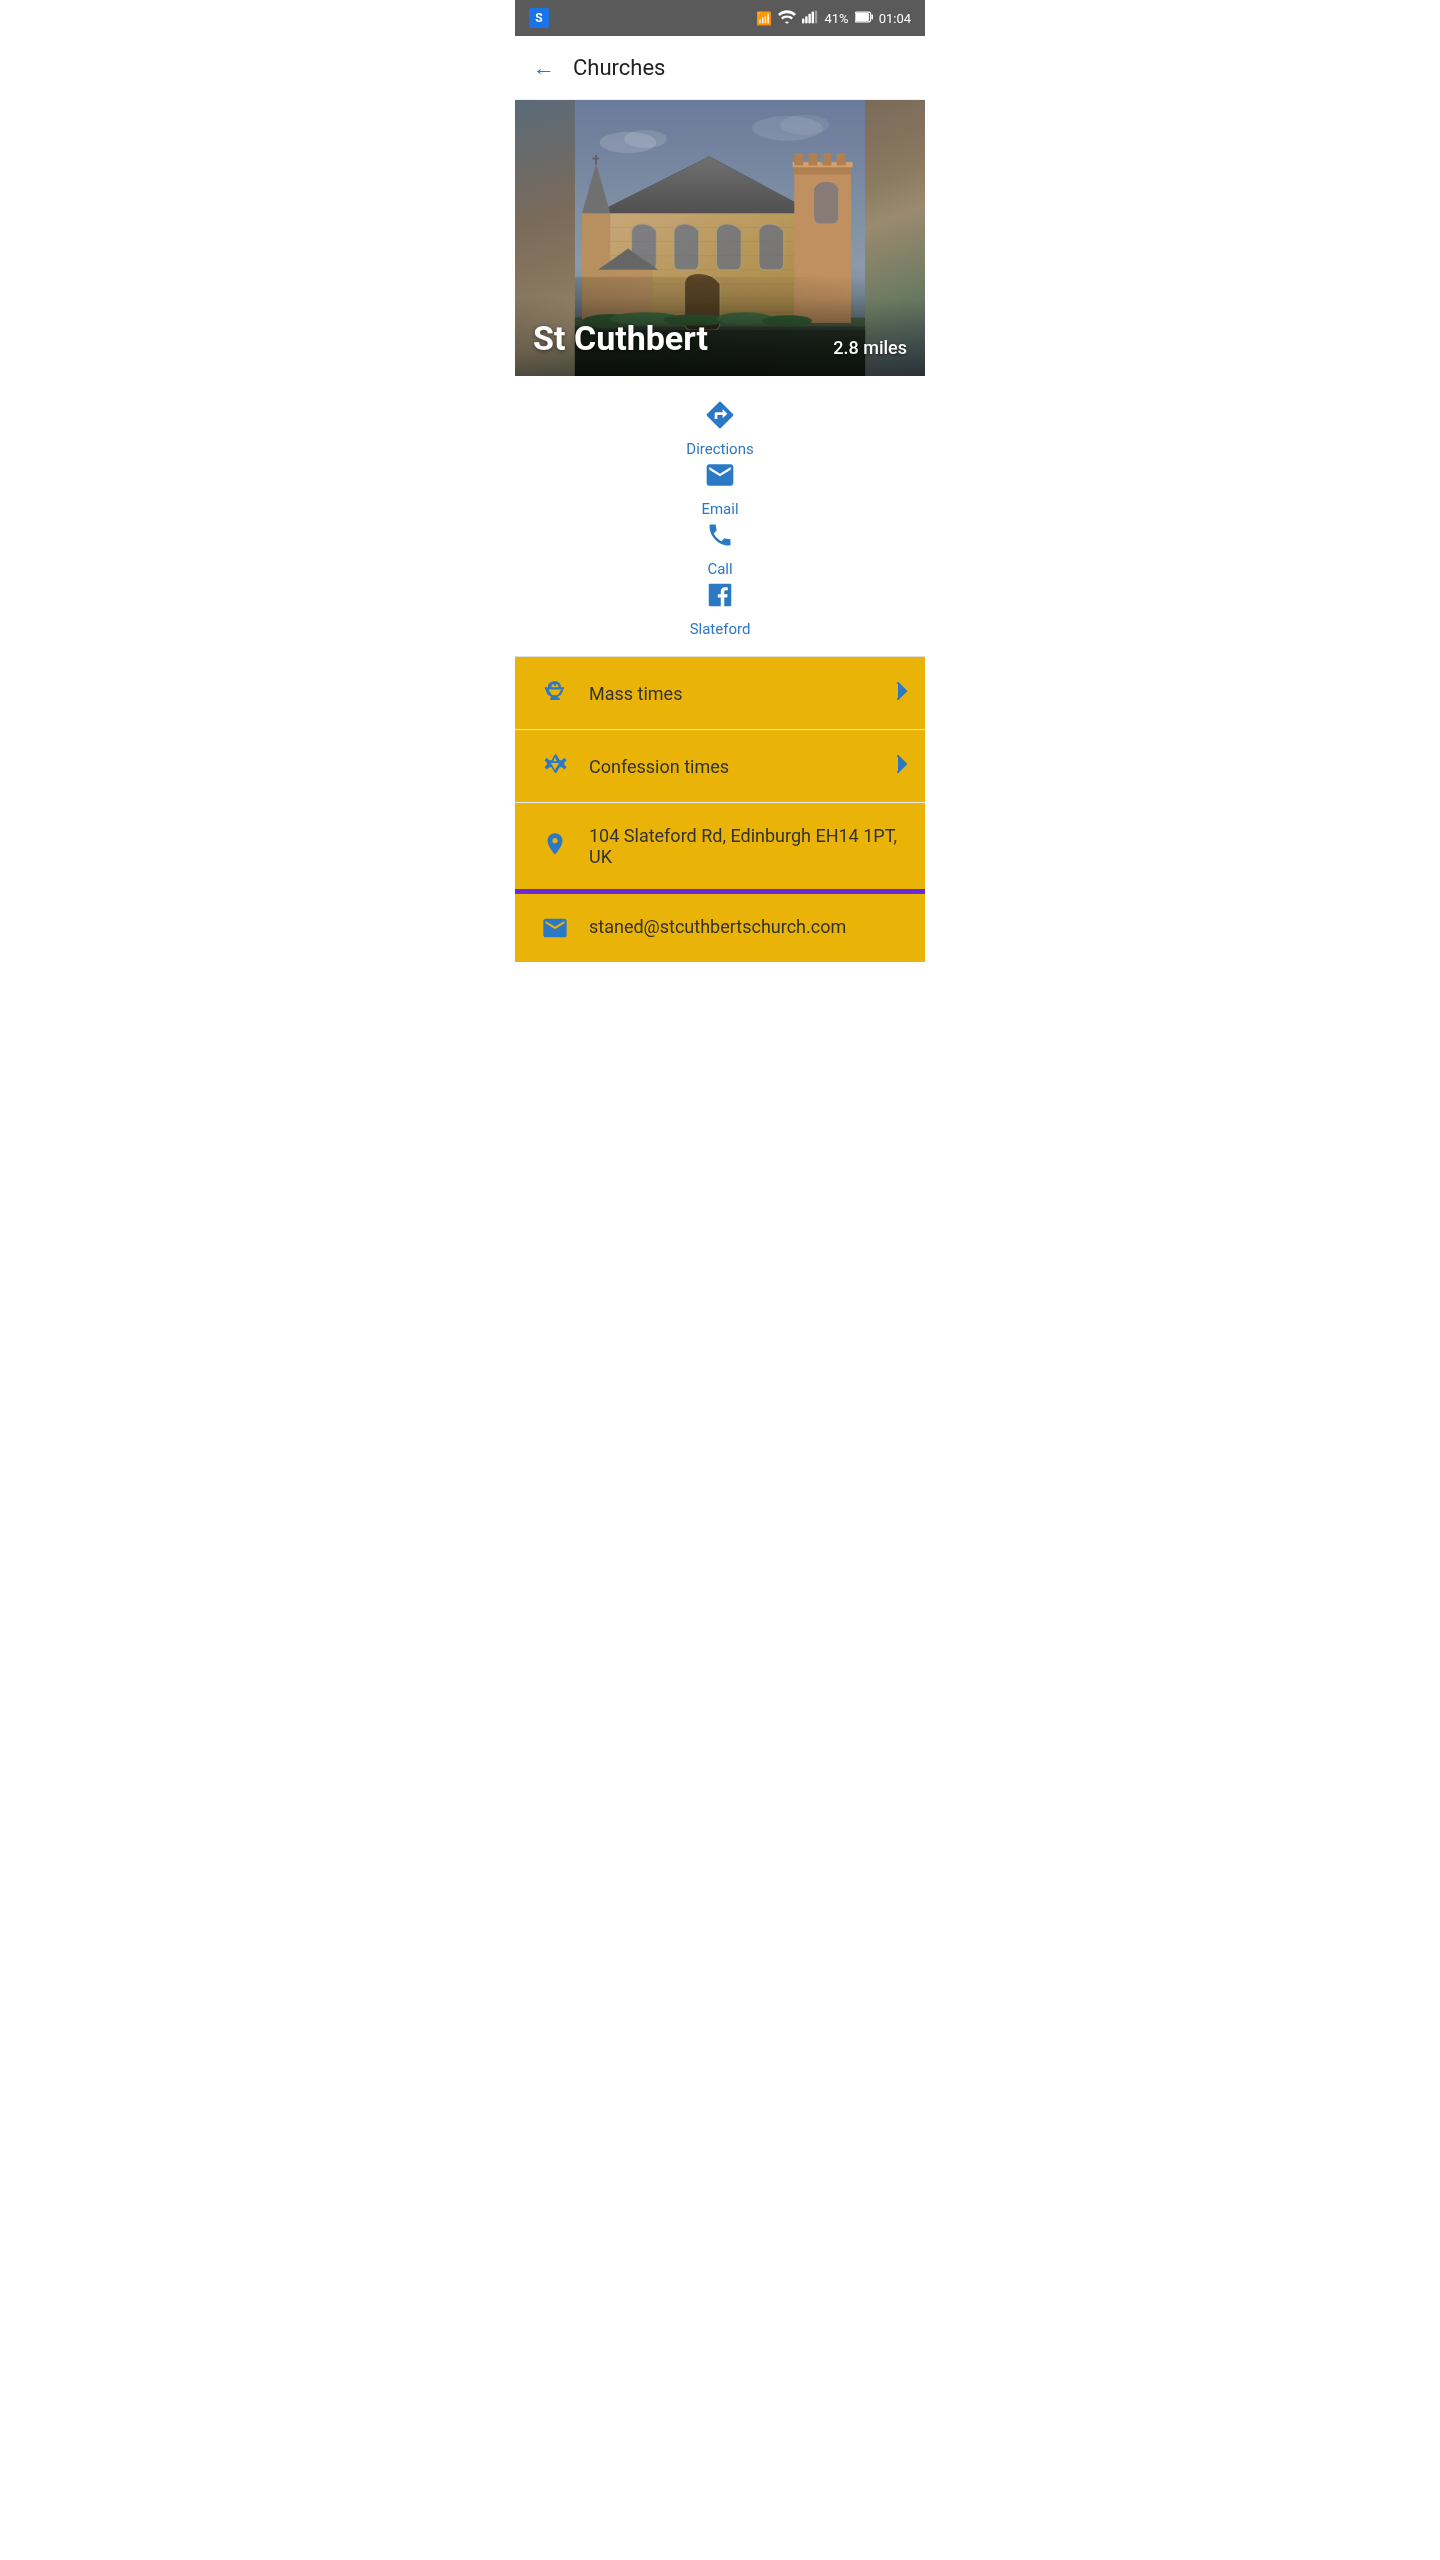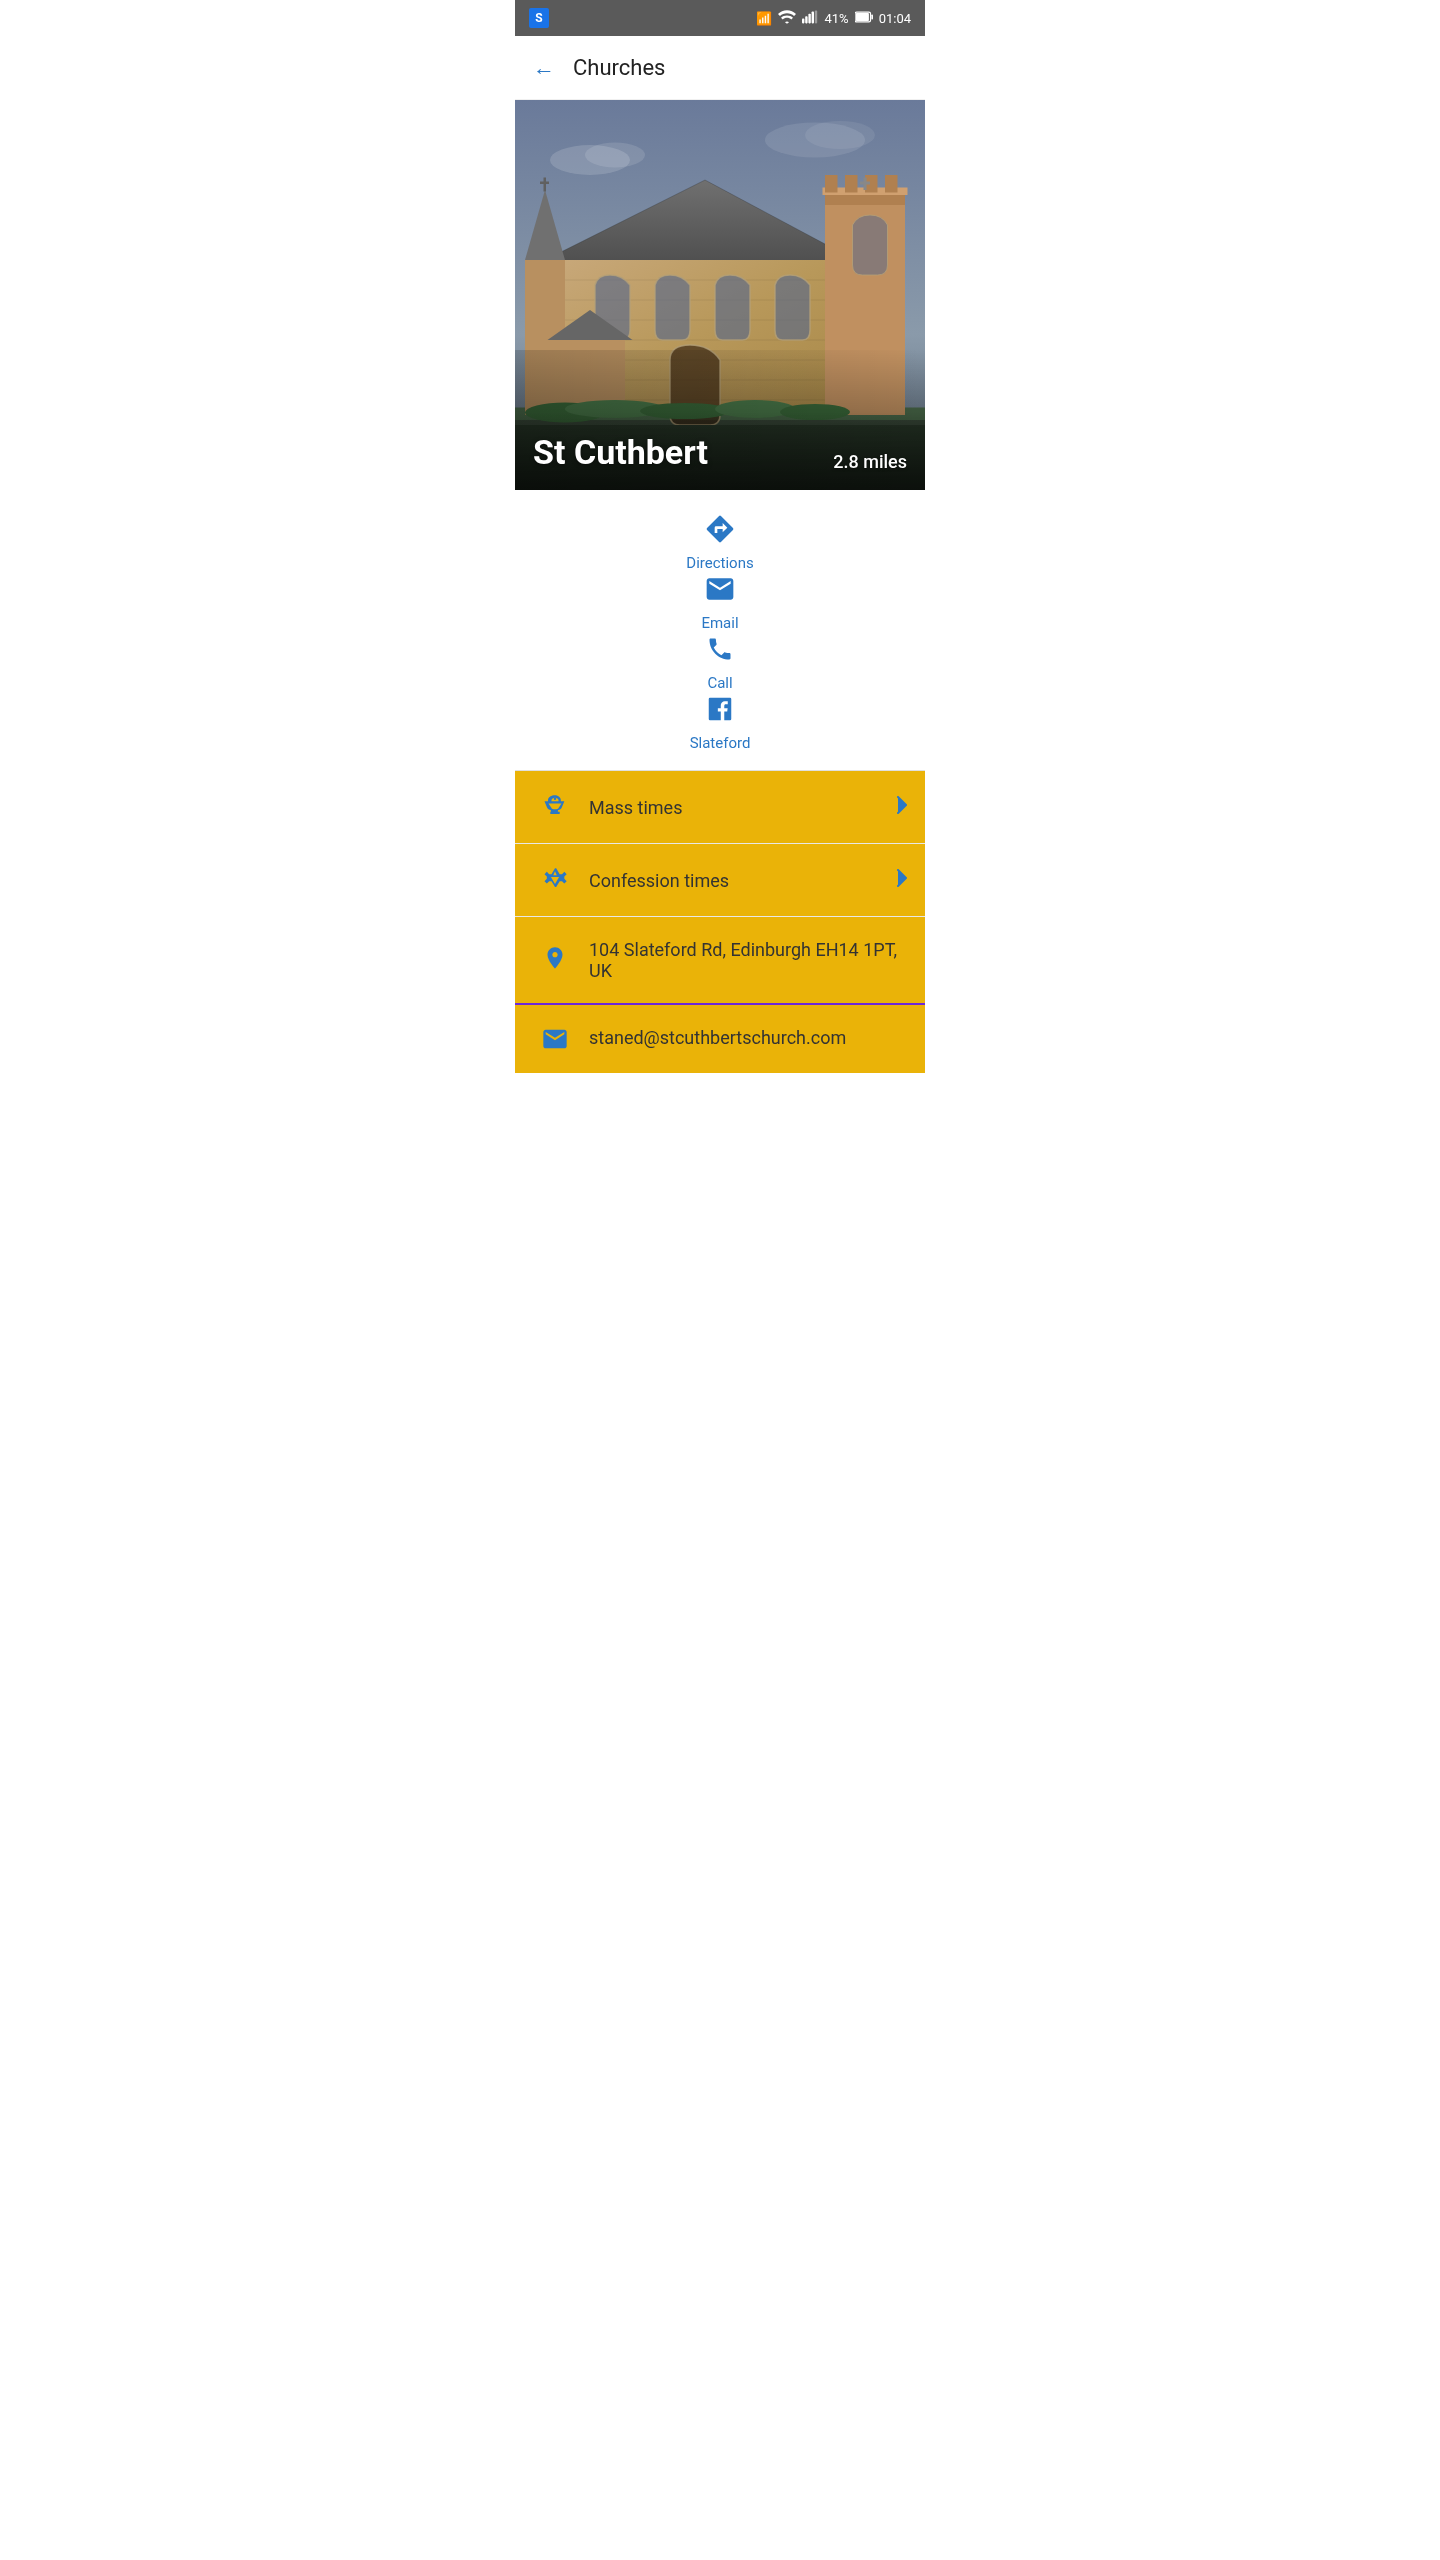--- a/index.html
+++ b/index.html
@@ -74,21 +74,21 @@
     .top-title {
       font-size: 22px;
       font-weight: 400;
       color: #222;
     }
 
     
     .hero-image {
       position: relative;
       width: 100%;
-      height: 390px;
+      height: 276px;
       overflow: hidden;
       background: linear-gradient(
         160deg,
         #5a6a7a 0%,
         #7a6a5a 30%,
         #8a7a60 50%,
         #9a8a70 60%,
         #6a7a60 80%,
         #4a5a6a 100%
       );
@@ -188,21 +188,21 @@
 
     .list-item-chevron {
       color: #2b78c5;
       font-size: 20px;
     }
 
     .list-item-address {
       display: flex;
       align-items: center;
       padding: 22px 18px;
-      border-bottom: 2px solid #6d28d9;
+      border-bottom: 5px solid #6d28d9;
     }
 
     .list-item-email-row {
       display: flex;
       padding: 22px 18px;
     }
 
     
     svg {
       fill: currentColor;

